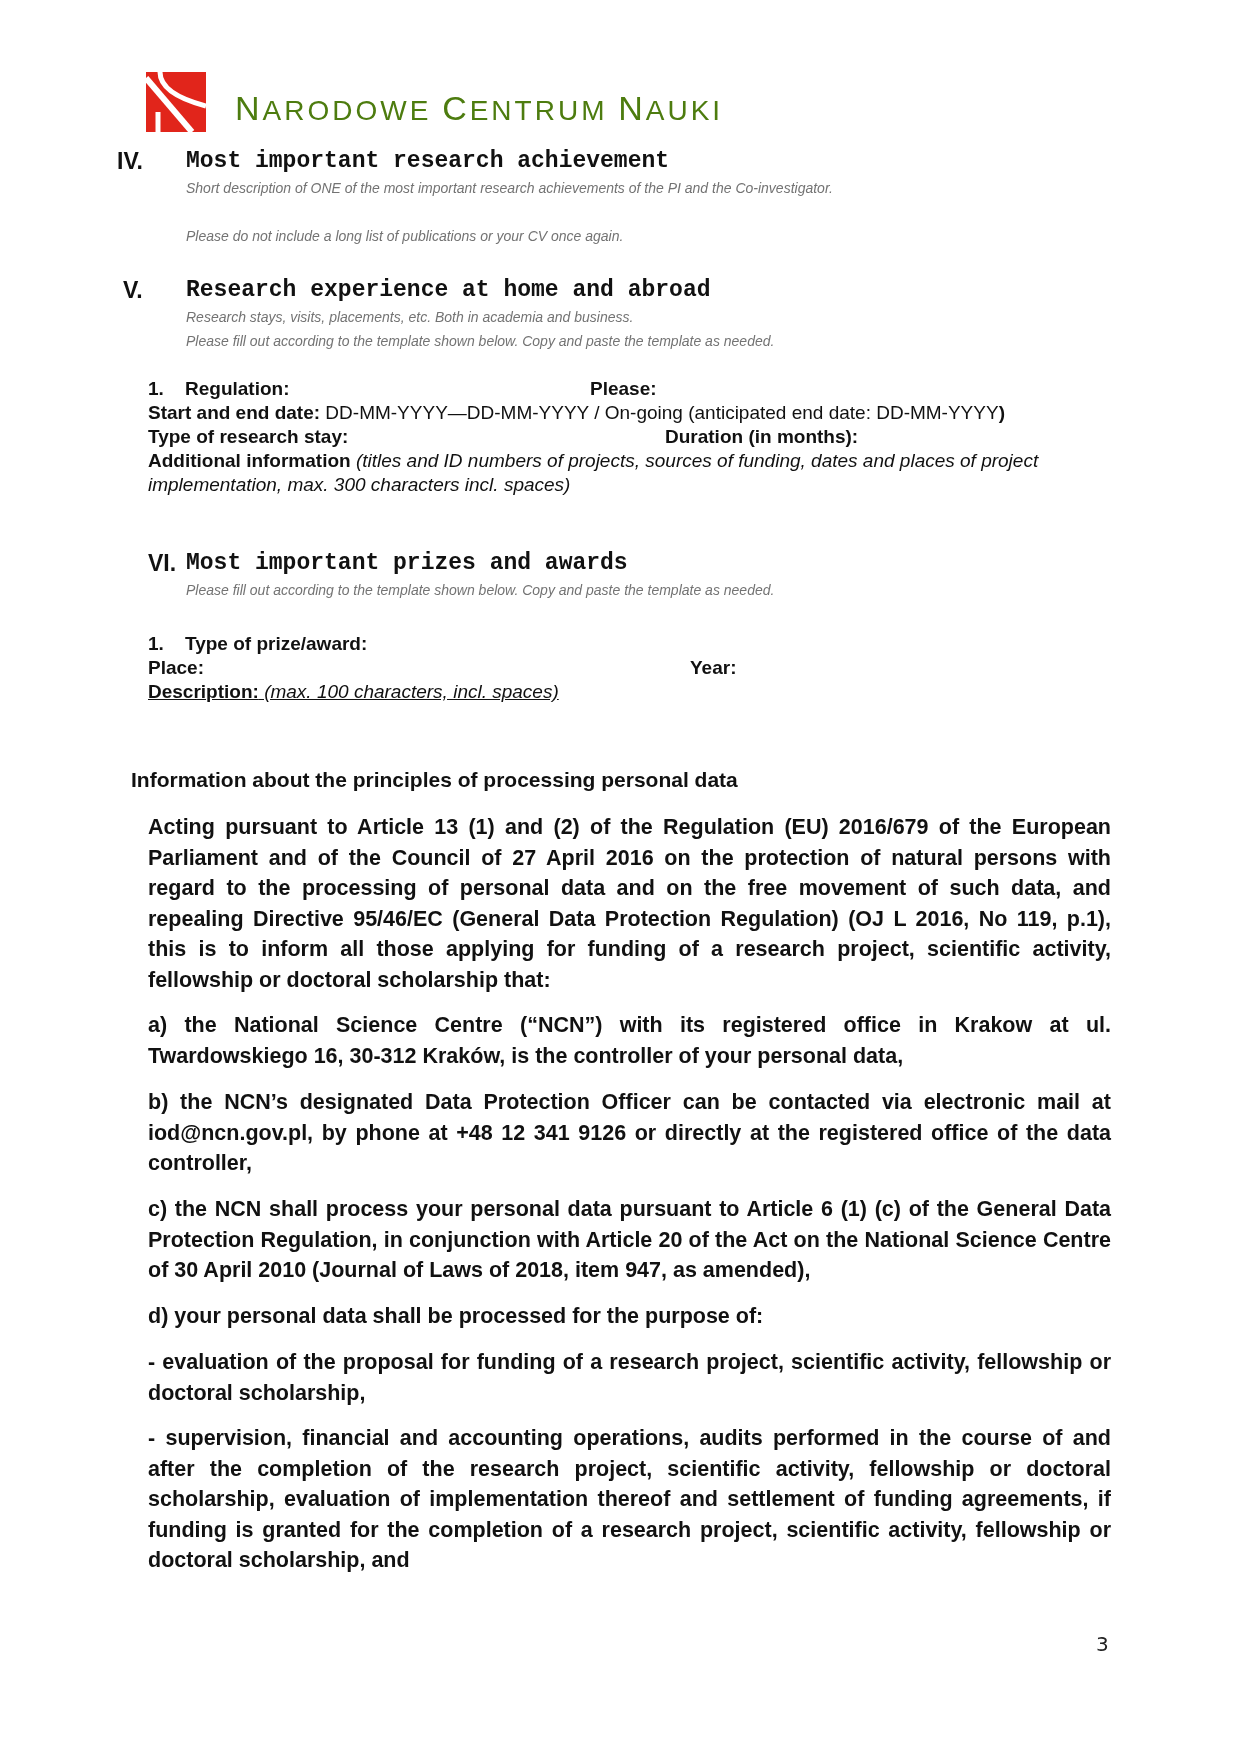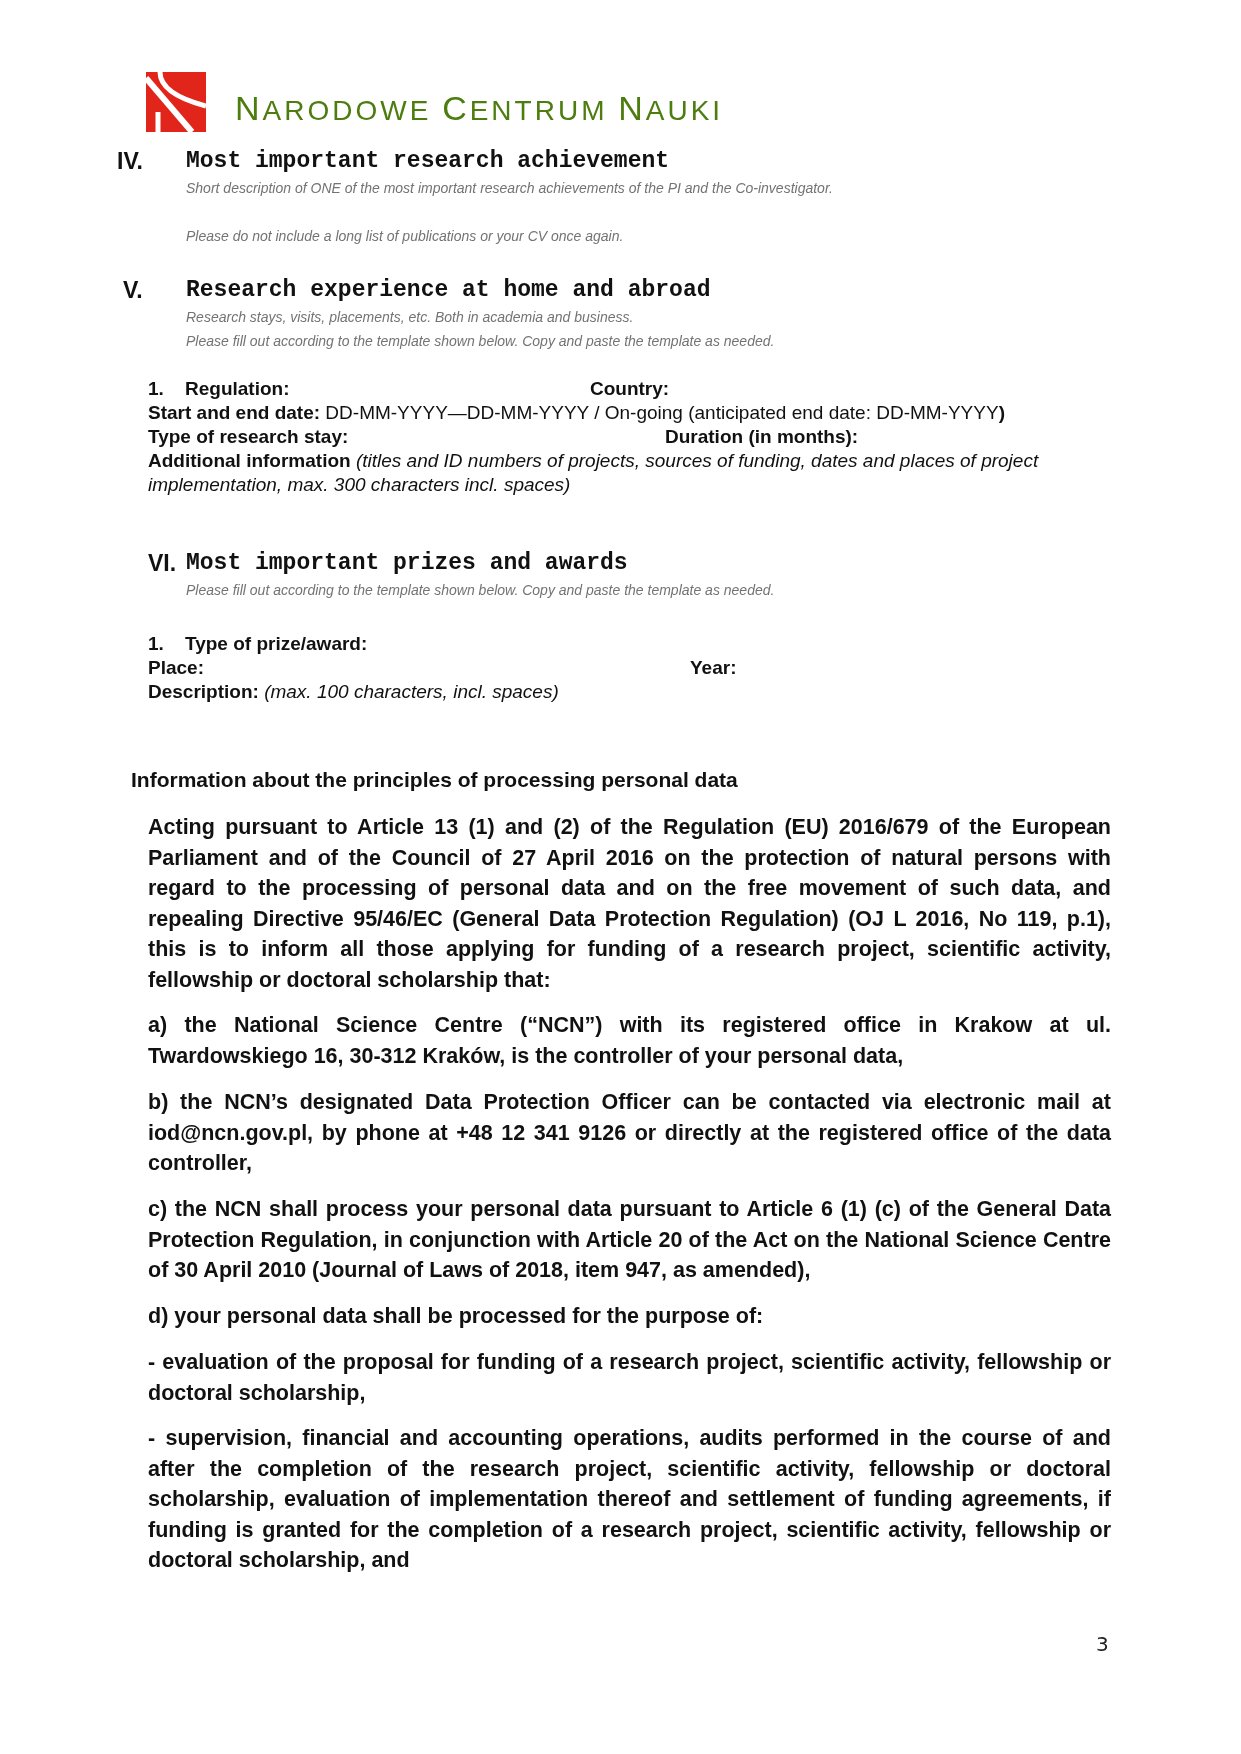--- a/index.html
+++ b/index.html
@@ -40,39 +40,39 @@
 <div class="ital j" style="top:176px;">Short description of ONE of the most important research achievements of the PI and the Co-investigator.</div>
 <div class="ital" style="top:224px;">Please do not include a long list of publications or your CV once again.</div>
 
 <div class="sec-num" style="left:123px; top:277px;">V.</div>
 <div class="sec-title" style="top:277px;">Research experience at home and abroad</div>
 <div class="ital" style="top:305px;">Research stays, visits, placements, etc. Both in academia and business.</div>
 <div class="ital" style="top:329px;">Please fill out according to the template shown below. Copy and paste the template as needed.</div>
 
 <div class="field b" style="left:148px; top:377px;">1.</div>
 <div class="field b" style="left:185px; top:377px;">Regulation:</div>
-<div class="field b" style="left:590px; top:377px;">Country:</div>
+<div class="field b" style="left:590px; top:377px;">Please:</div>
 <div class="field" style="left:148px; top:401px;">
   <span class="b">Start and end date:</span><span> DD-MM-YYYY—DD-MM-YYYY  / On-going (anticipated end date: DD-MM-YYYY</span><span class="b">)</span>
 </div>
 <div class="field b" style="left:148px; top:425px;">Type of research stay:</div>
 <div class="field b" style="left:665px; top:425px;">Duration (in months):</div>
 <div class="field" style="left:148px; top:449px; width:963px;">
   <span class="b">Additional information</span><span class="i"> (titles and ID numbers of projects, sources of funding, dates and places of project implementation, max. 300 characters incl. spaces)</span>
 </div>
 
 <div class="sec-num" style="left:117px; top:550px;margin-left:31px;">VI.</div>
 <div class="sec-title" style="top:550px;">Most important prizes and awards</div>
 <div class="ital" style="top:578px;">Please fill out according to the template shown below. Copy and paste the template as needed.</div>
 
 <div class="field b" style="left:148px; top:632px;">1.</div>
 <div class="field b" style="left:185px; top:632px;">Type of prize/award:</div>
 <div class="field b" style="left:148px; top:656px;">Place:</div>
 <div class="field b" style="left:690px; top:656px;">Year:</div>
-<div class="field" style="left:148px; top:680px;">
+<div class="field" style="left:148px; top:680px;text-decoration:underline;">
   <span class="b">Description:</span><span class="i"> (max. 100 characters, incl. spaces)</span>
 </div>
 
 <div class="field b" style="left:131px; top:768px; font-size:21px;">Information about the principles of processing personal data</div>
 <div class="para" style="top:812px;">Acting pursuant to Article 13 (1) and (2) of the Regulation (EU) 2016/679 of the European Parliament and of the Council of 27 April 2016 on the protection of natural persons with regard to the processing of personal data and on the free movement of such data, and repealing Directive 95/46/EC (General Data Protection Regulation) (OJ L 2016, No 119, p.1), this is to inform all those applying for funding of a research project, scientific activity, fellowship or doctoral scholarship that:</div>
 <div class="para" style="top:1010px;">a) the National Science Centre (“NCN”) with its registered office in Krakow at ul. Twardowskiego 16, 30-312 Kraków, is the controller of your personal data,</div>
 <div class="para" style="top:1087px;">b) the NCN’s designated Data Protection Officer can be contacted via electronic mail at iod@ncn.gov.pl, by phone at +48 12 341 9126 or directly at the registered office of the data controller,</div>
 <div class="para" style="top:1194px;">c) the NCN shall process your personal data pursuant to Article 6 (1) (c) of the General Data Protection Regulation, in conjunction with Article 20 of the Act on the National Science Centre of 30 April 2010 (Journal of Laws of 2018, item 947, as amended),</div>
 <div class="para" style="top:1301px;">d) your personal data shall be processed for the purpose of:</div>
 <div class="para" style="top:1347px;">- evaluation of the proposal for funding of a research project, scientific activity, fellowship or doctoral scholarship,</div>

